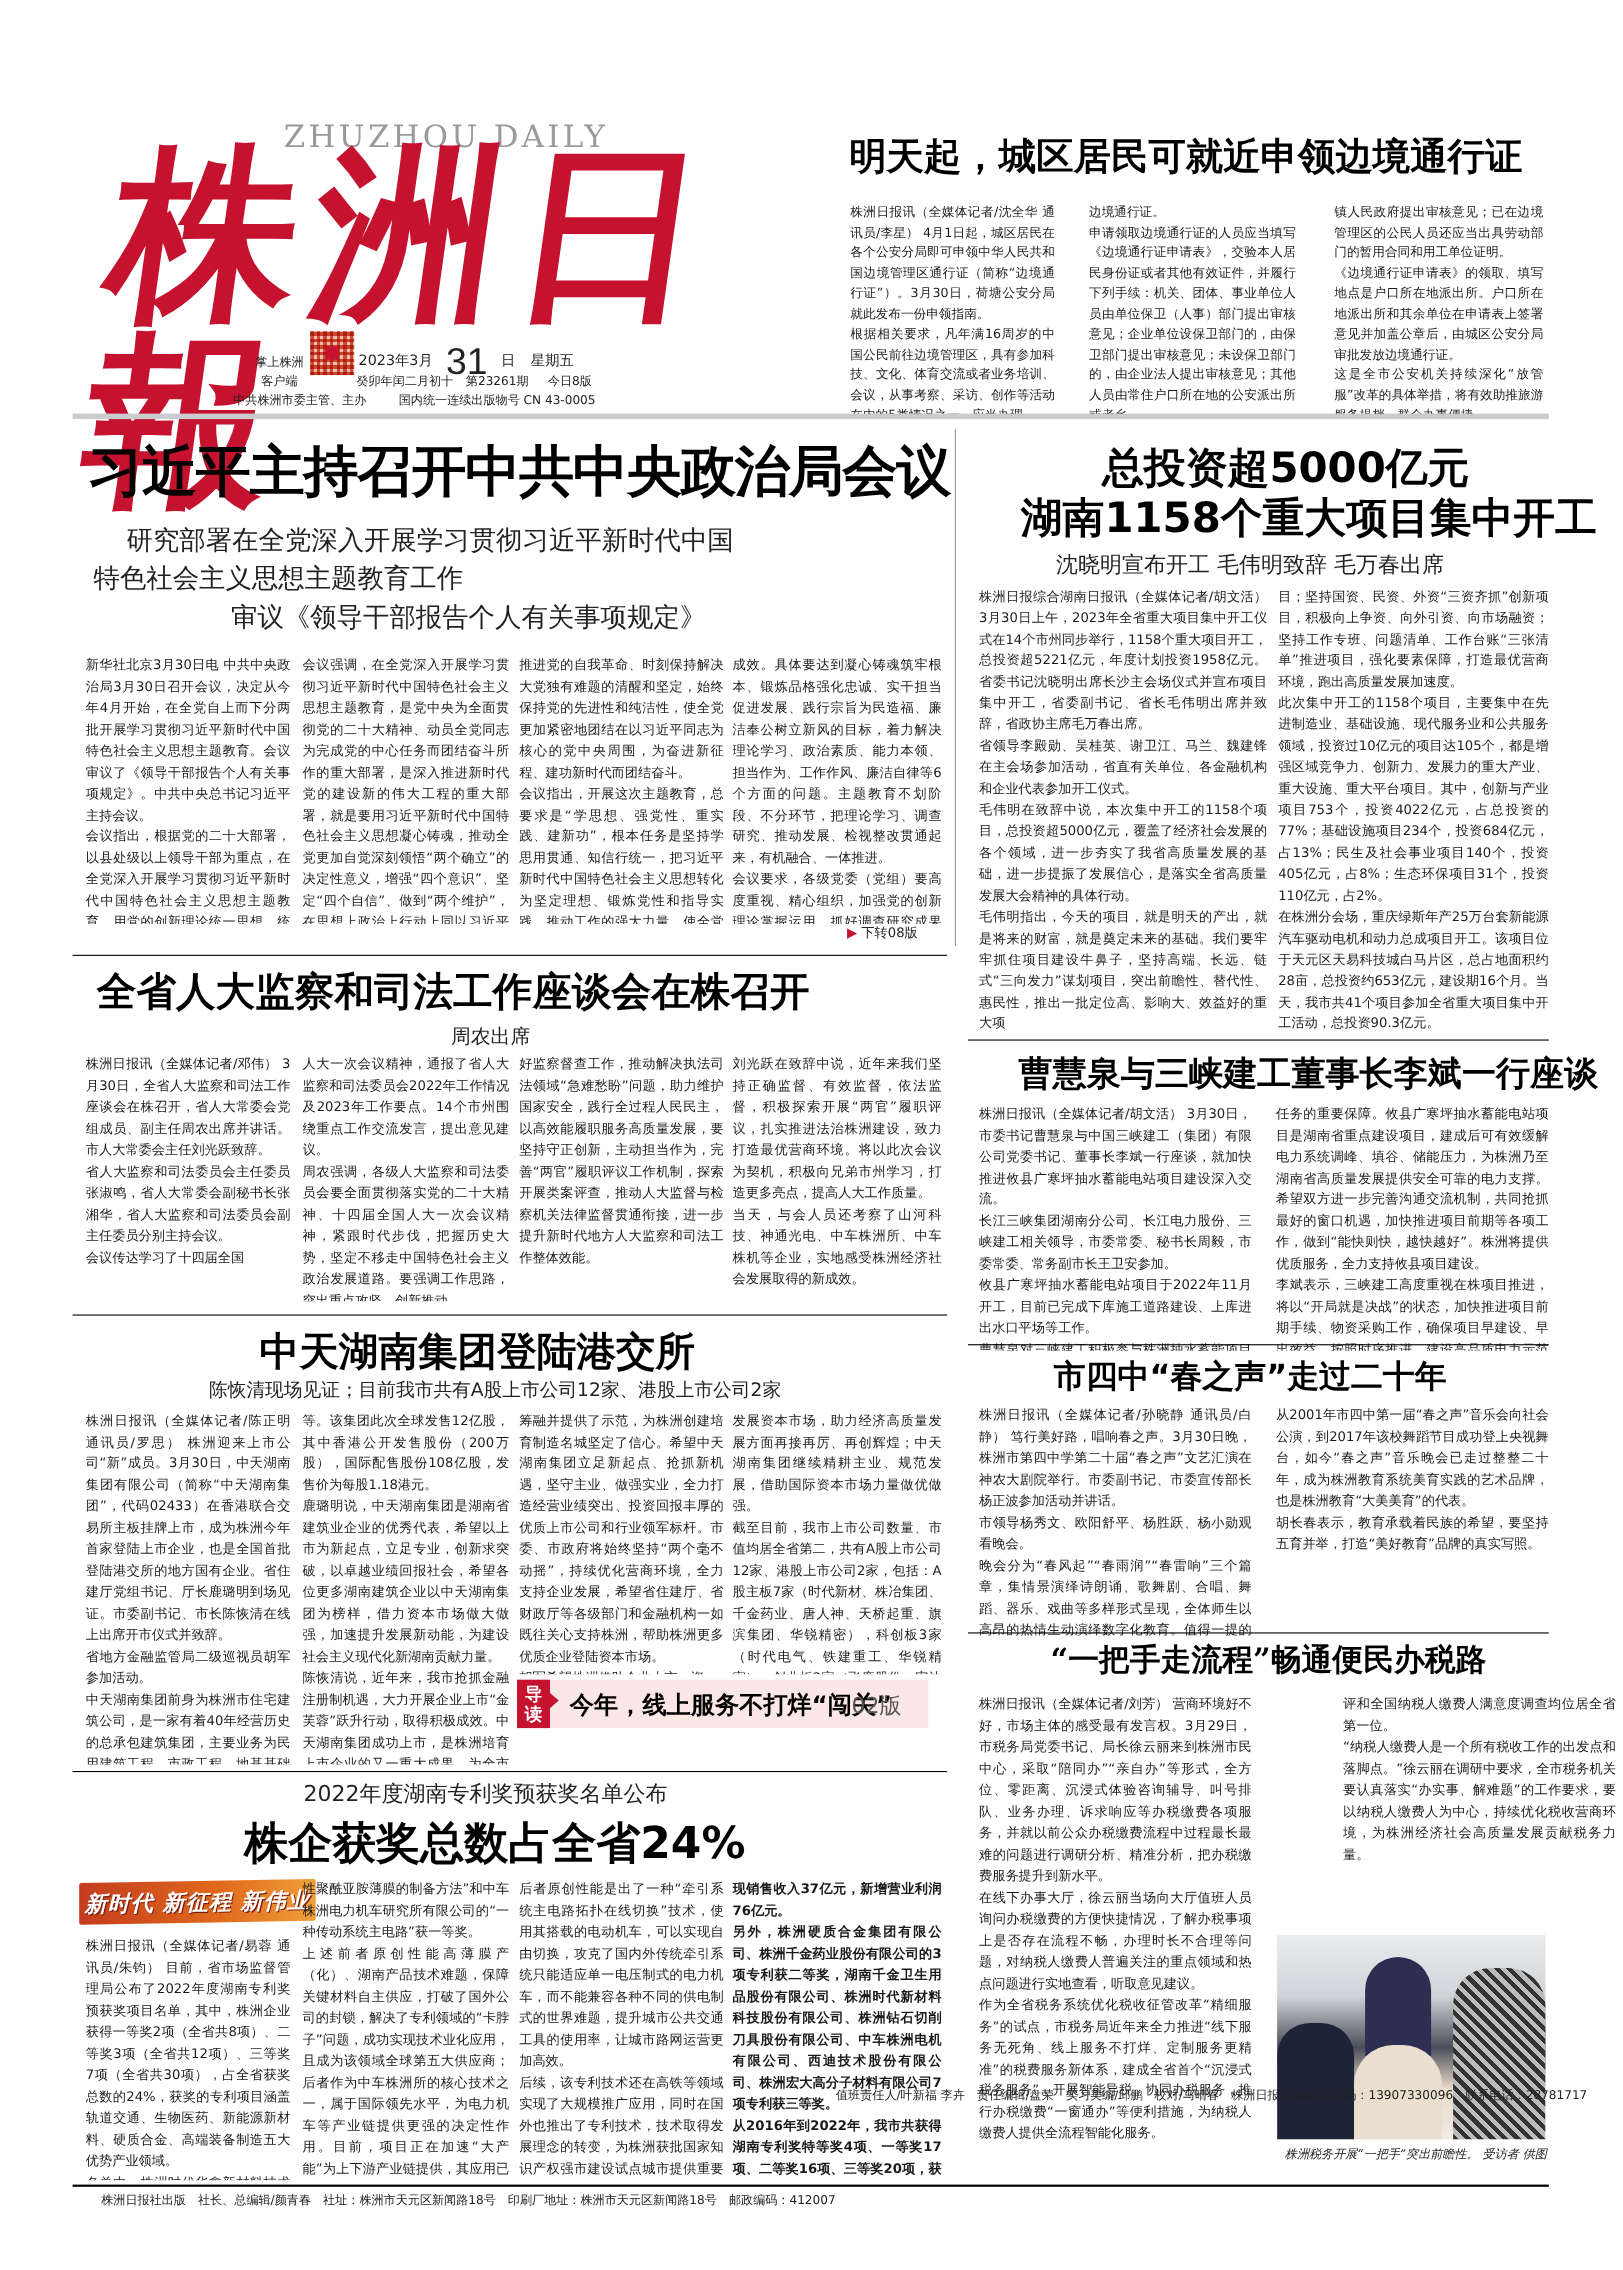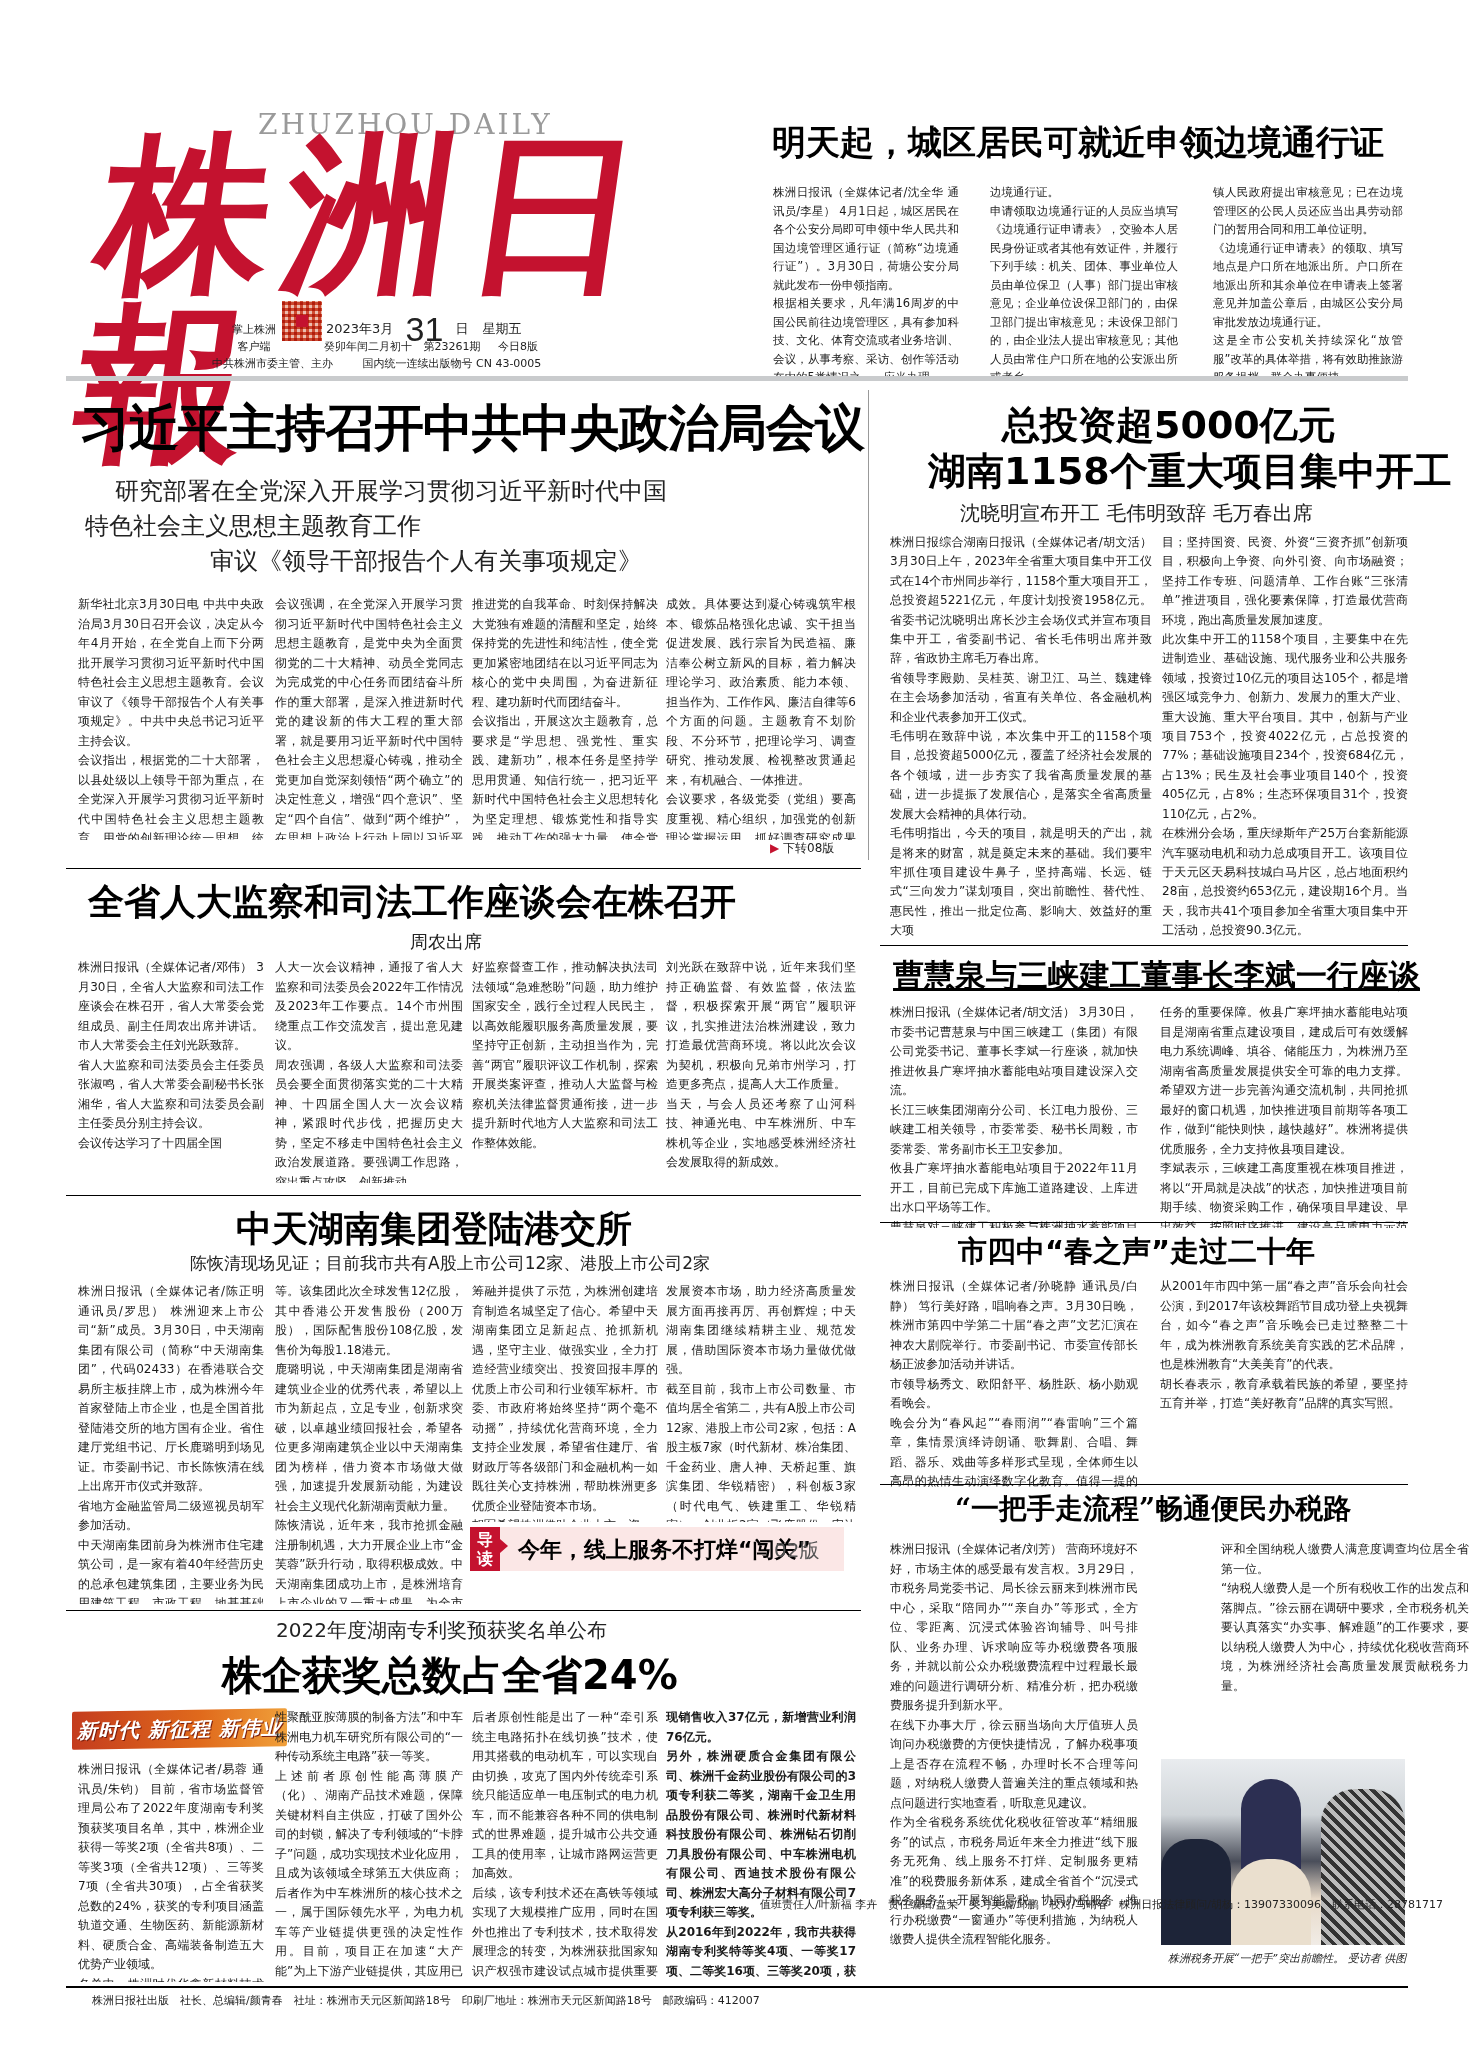--- a/index.html
+++ b/index.html
@@ -109,21 +109,21 @@
 <div class="col" style="left:78px; top:958px; width:186px; height:225px; white-space:pre-line;">株洲日报讯（全媒体记者/邓伟） 3月30日，全省人大监察和司法工作座谈会在株召开，省人大常委会党组成员、副主任周农出席并讲话。市人大常委会主任刘光跃致辞。
 省人大监察和司法委员会主任委员张淑鸣，省人大常委会副秘书长张湘华，省人大监察和司法委员会副主任委员分别主持会议。
 会议传达学习了十四届全国</div>
 <div class="col" style="left:275px; top:958px; width:188px; height:225px; white-space:pre-line;">人大一次会议精神，通报了省人大监察和司法委员会2022年工作情况及2023年工作要点。14个市州围绕重点工作交流发言，提出意见建议。
 周农强调，各级人大监察和司法委员会要全面贯彻落实党的二十大精神、十四届全国人大一次会议精神，紧跟时代步伐，把握历史大势，坚定不移走中国特色社会主义政治发展道路。要强调工作思路，突出重点攻坚，创新推动</div>
 <div class="col" style="left:472px; top:958px; width:186px; height:225px; white-space:pre-line;">好监察督查工作，推动解决执法司法领域“急难愁盼”问题，助力维护国家安全，践行全过程人民民主，以高效能履职服务高质量发展，要坚持守正创新，主动担当作为，完善“两官”履职评议工作机制，探索开展类案评查，推动人大监督与检察机关法律监督贯通衔接，进一步提升新时代地方人大监察和司法工作整体效能。</div>
 <div class="col" style="left:666px; top:958px; width:190px; height:225px; white-space:pre-line;">刘光跃在致辞中说，近年来我们坚持正确监督、有效监督，依法监督，积极探索开展“两官”履职评议，扎实推进法治株洲建设，致力打造最优营商环境。将以此次会议为契机，积极向兄弟市州学习，打造更多亮点，提高人大工作质量。
 当天，与会人员还考察了山河科技、神通光电、中车株洲所、中车株机等企业，实地感受株洲经济社会发展取得的新成效。</div>
 
 <div class="rule" style="left:880px; top:945px; width:528px; height:1px;"></div>
-<div class="abs hl-black" style="left:893px; top:955px; font-size:31px;text-decoration:underline;">曹慧泉与三峡建工董事长李斌一行座谈</div>
+<div class="abs hl-black" style="left:926px; top:955px; font-size:31px;">曹慧泉与三峡建工董事长李斌一行座谈</div>
 <div class="col" style="left:890px; top:1003px; width:248px; height:225px; white-space:pre-line;">株洲日报讯（全媒体记者/胡文活） 3月30日，市委书记曹慧泉与中国三峡建工（集团）有限公司党委书记、董事长李斌一行座谈，就加快推进攸县广寒坪抽水蓄能电站项目建设深入交流。
 长江三峡集团湖南分公司、长江电力股份、三峡建工相关领导，市委常委、秘书长周毅，市委常委、常务副市长王卫安参加。
 攸县广寒坪抽水蓄能电站项目于2022年11月开工，目前已完成下库施工道路建设、上库进出水口平场等工作。
 曹慧泉对三峡建工积极参与株洲抽水蓄能项目建设表示感谢。他说，“宁可让电等发展，不能让发展等电”，加快构建多元清洁的电力保障体系，是全面落实“三高四新”战略定位和使命</div>
 <div class="col" style="left:1160px; top:1003px; width:248px; height:225px; white-space:pre-line;">任务的重要保障。攸县广寒坪抽水蓄能电站项目是湖南省重点建设项目，建成后可有效缓解电力系统调峰、填谷、储能压力，为株洲乃至湖南省高质量发展提供安全可靠的电力支撑。希望双方进一步完善沟通交流机制，共同抢抓最好的窗口机遇，加快推进项目前期等各项工作，做到“能快则快，越快越好”。株洲将提供优质服务，全力支持攸县项目建设。
 李斌表示，三峡建工高度重视在株项目推进，将以“开局就是决战”的状态，加快推进项目前期手续、物资采购工作，确保项目早建设、早出效益，按照时序推进，建设高品质电力示范工程，全力以赴保障项目早日建成投用。</div>
 
 <div class="rule" style="left:66px; top:1195px; width:795px; height:1px;"></div>
 <div class="abs hl-black" style="left:236px; top:1205px; font-size:36px;">中天湖南集团登陆港交所</div>
 <div class="abs sub" style="left:190px; top:1252px; font-size:17px;">陈恢清现场见证；目前我市共有A股上市公司12家、港股上市公司2家</div>

